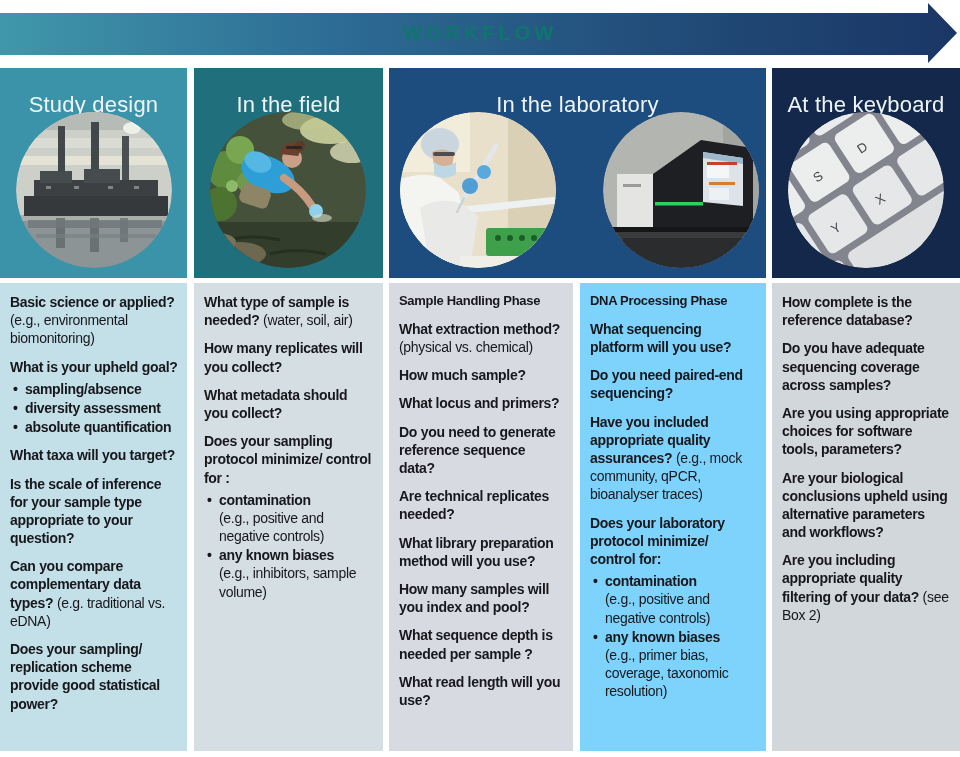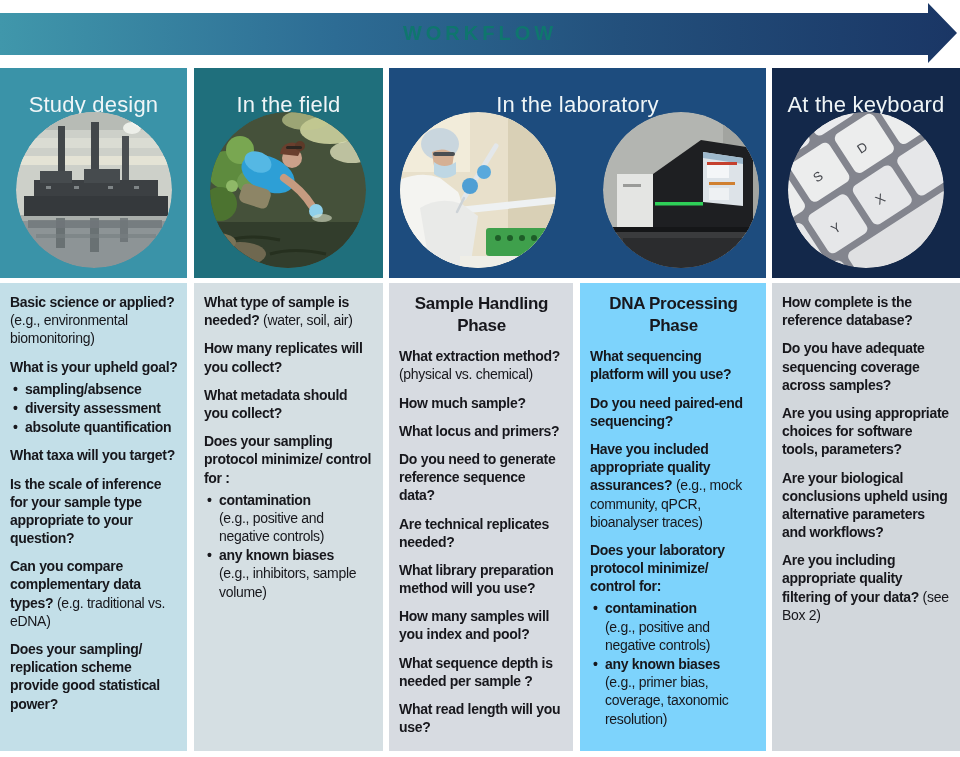--- a/index.html
+++ b/index.html
@@ -29,21 +29,21 @@
   
   .panel { position:absolute; top:283px; height:468px; padding:10px 9px 0 10px;
     color:#17171c; font-size:14px; line-height:1.3; letter-spacing:-0.3px; overflow:hidden; }
   .p1  { left:0;     width:187px; background:#c3dfe8; }
   .p2  { left:194px; width:189px; background:#d5dfe3; }
   .p3a { left:389px; width:184px; background:#d7dbe1; }
   .p3b { left:580px; width:186px; background:#7dd3fc; }
   .p4  { left:772px; width:188px; background:#d2d7dc; }
 
   .item { margin-bottom:10px; }
-  .heading { font-weight:700; font-size:17px;text-align:center; }
+  .heading { font-weight:700; font-size:13px; }
   .b { font-weight:700; }
   .r { font-weight:400; }
   .bullets { margin:-6px 0 10px 0; }
   .bullet { display:flex; padding-left:3px; margin:1px 0; }
   .dot { width:12px; flex:none; font-weight:700; }
   .bbody { flex:1; }
   .note { display:block; font-weight:400; }
 </style>
 </head>
 <body>

